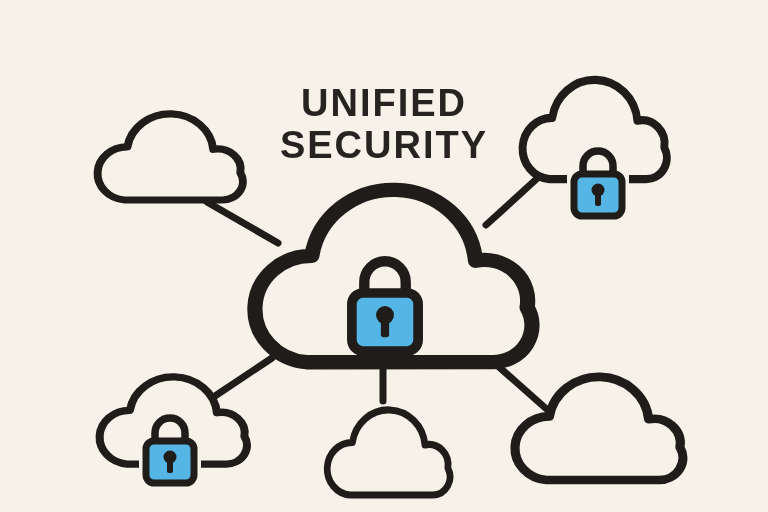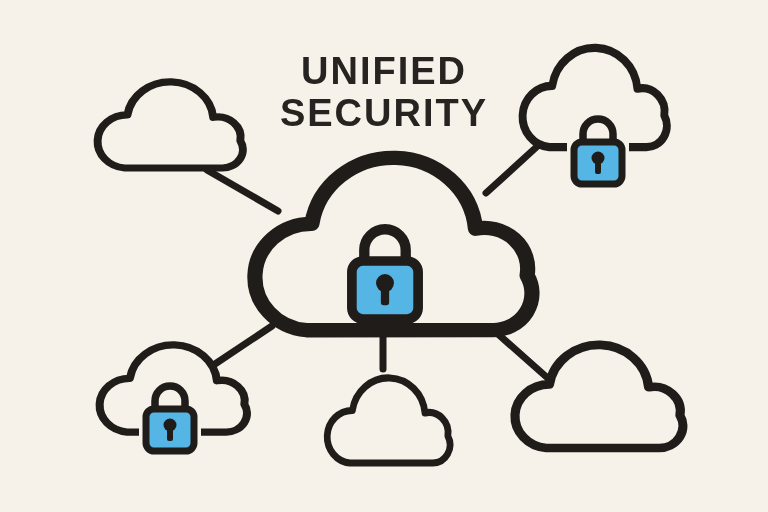--- a/index.html
+++ b/index.html
@@ -8,21 +8,21 @@
     --text:#262321;
     --lockblue:#55b6e6;
   }
   html,body{margin:0;padding:0;}
   body{
     width:768px;height:512px;
     background:var(--bg);
     font-family:"Liberation Sans", sans-serif;
     overflow:hidden;
   }
-  .stage{position:relative;width:768px;height:364px;}
+  .stage{position:relative;width:768px;height:364px;margin-top:32px;}
   svg{display:block;}
   .conn{
     stroke:var(--ink);
     stroke-width:7;
     stroke-linecap:round;
     fill:none;
   }
   .cloud{
     fill:var(--bg);
     stroke:var(--ink);

